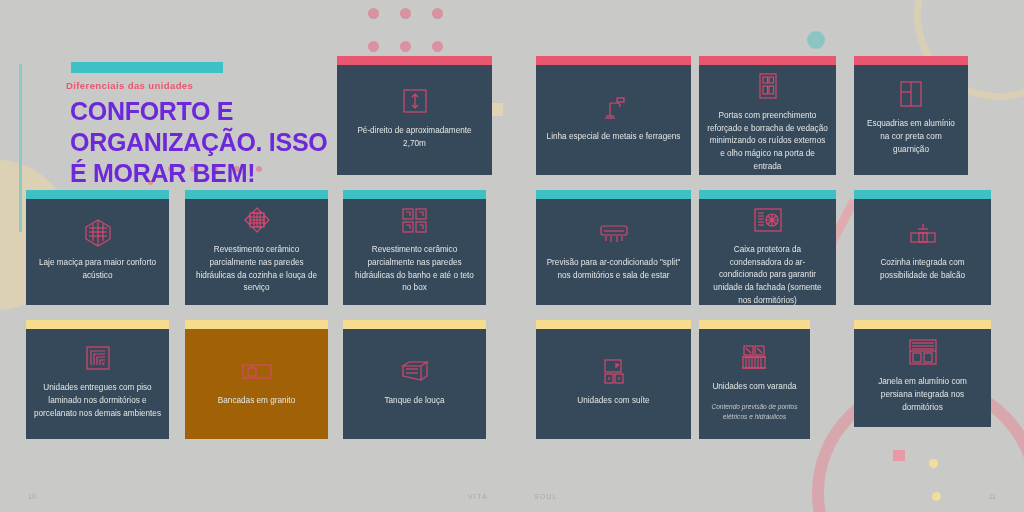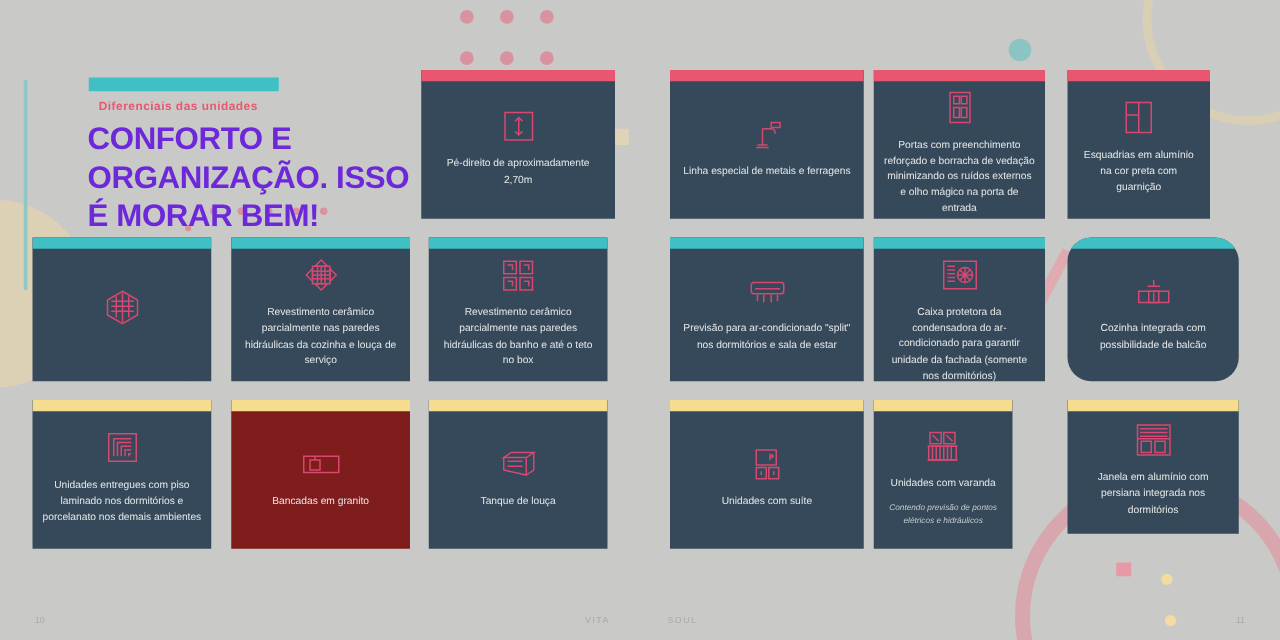--- a/index.html
+++ b/index.html
@@ -76,21 +76,21 @@
     position: absolute; left: 19px; top: 64px;
     width: 3px; height: 168px;
     background: #8fc8c7;
   }
   .title-bar {
     position: absolute; left: 71px; top: 62px;
     width: 152px; height: 11px;
     background: #3fc0c4;
   }
   .eyebrow {
-    position: absolute; left: 79px; top: 80px;
+    position: absolute; left: 66px; top: 80px;
     font-size: 9.5px; font-weight: bold;
     letter-spacing: .4px;
     color: #e8566f;
   }
   .headline {
     position: absolute; left: 70px; top: 96px;
     width: 280px;
     font-size: 25px; line-height: 1.23;
     font-weight: bold; letter-spacing: -.3px;
     color: #6d28d9;
@@ -272,20 +272,21 @@
             <svg width="28" height="30" viewBox="0 0 28 30" fill="none" stroke="#d8476f" stroke-width="1.2">
               <polygon points="14,2 26,9 26,21 14,28 2,21 2,9"></polygon>
               <line x1="5" y1="10" x2="23" y2="10"></line>
               <line x1="5" y1="14" x2="23" y2="14"></line>
               <line x1="5" y1="18" x2="23" y2="18"></line>
               <line x1="9" y1="6" x2="9" y2="23"></line>
               <line x1="14" y1="3" x2="14" y2="27"></line>
               <line x1="19" y1="6" x2="19" y2="23"></line>
             </svg>
           </div>
+          <div class="txt">Laje maciça para maior conforto acústico</div>
         </div>
       </div>
       <div class="card" style="left: 185px; top: 190px; width: 143px; height: 115px; background: rgb(54, 73, 90);">
         <div class="cap cap-teal"></div>
         <div class="body">
           <div class="ico">
             <svg width="28" height="28" viewBox="0 0 28 28" fill="none" stroke="#d8476f" stroke-width="1.2">
               <path d="M14 2l5 5h-10z"></path>
               <path d="M2 14l5-5v10z"></path>
               <path d="M26 14l-5-5v10z"></path>
@@ -347,21 +348,21 @@
               <line x1="5" y1="12" x2="11" y2="12"></line>
               <line x1="5" y1="15" x2="11" y2="15"></line>
               <line x1="5" y1="18" x2="11" y2="18"></line>
               <circle cx="19" cy="13" r="6"></circle>
               <path d="M19 7v12M13 13h12M15 9l8 8M23 9l-8 8"></path>
             </svg>
           </div>
           <div class="txt">Caixa protetora da condensadora do ar-condicionado para garantir unidade da fachada (somente nos dormitórios)</div>
         </div>
       </div>
-      <div class="card" style="left: 854px; top: 190px; width: 137px; height: 115px; background: rgb(54, 73, 90); border-radius: 19px;">
+      <div class="card" style="left: 854px; top: 190px; width: 137px; height: 115px; background: rgb(54, 73, 90);">
         <div class="cap cap-teal"></div>
         <div class="body">
           <div class="ico">
             <svg width="28" height="22" viewBox="0 0 28 22" fill="none" stroke="#d8476f" stroke-width="1.2">
               <path d="M14 2v5"></path>
               <path d="M9 7h10"></path>
               <rect x="2" y="11" width="24" height="9"></rect>
               <rect x="10" y="11" width="8" height="9"></rect>
               <line x1="14" y1="12" x2="14" y2="19"></line>
             </svg>
@@ -378,21 +379,21 @@
               <path d="M6 20V6h14"></path>
               <path d="M9 20V9h11"></path>
               <path d="M12 20v-8h8"></path>
               <path d="M15 20v-5h5"></path>
               <path d="M18 20v-2h2"></path>
             </svg>
           </div>
           <div class="txt">Unidades entregues com piso laminado nos dormitórios e porcelanato nos demais ambientes</div>
         </div>
       </div>
-      <div class="card" style="left: 185px; top: 320px; width: 143px; height: 119px; background: #7f1d1d;">
+      <div class="card" style="left: 185px; top: 320px; width: 143px; height: 119px; background: #a16207;">
         <div class="cap cap-yellow"></div>
         <div class="body">
           <div class="ico">
             <svg width="32" height="22" viewBox="0 0 32 22" fill="none" stroke="#d8476f" stroke-width="1.2">
               <rect x="2" y="5" width="28" height="13"></rect>
               <rect x="7" y="8" width="8" height="8"></rect>
               <path d="M11 5v3"></path>
             </svg>
           </div>
           <div class="txt">Bancadas em granito</div>

